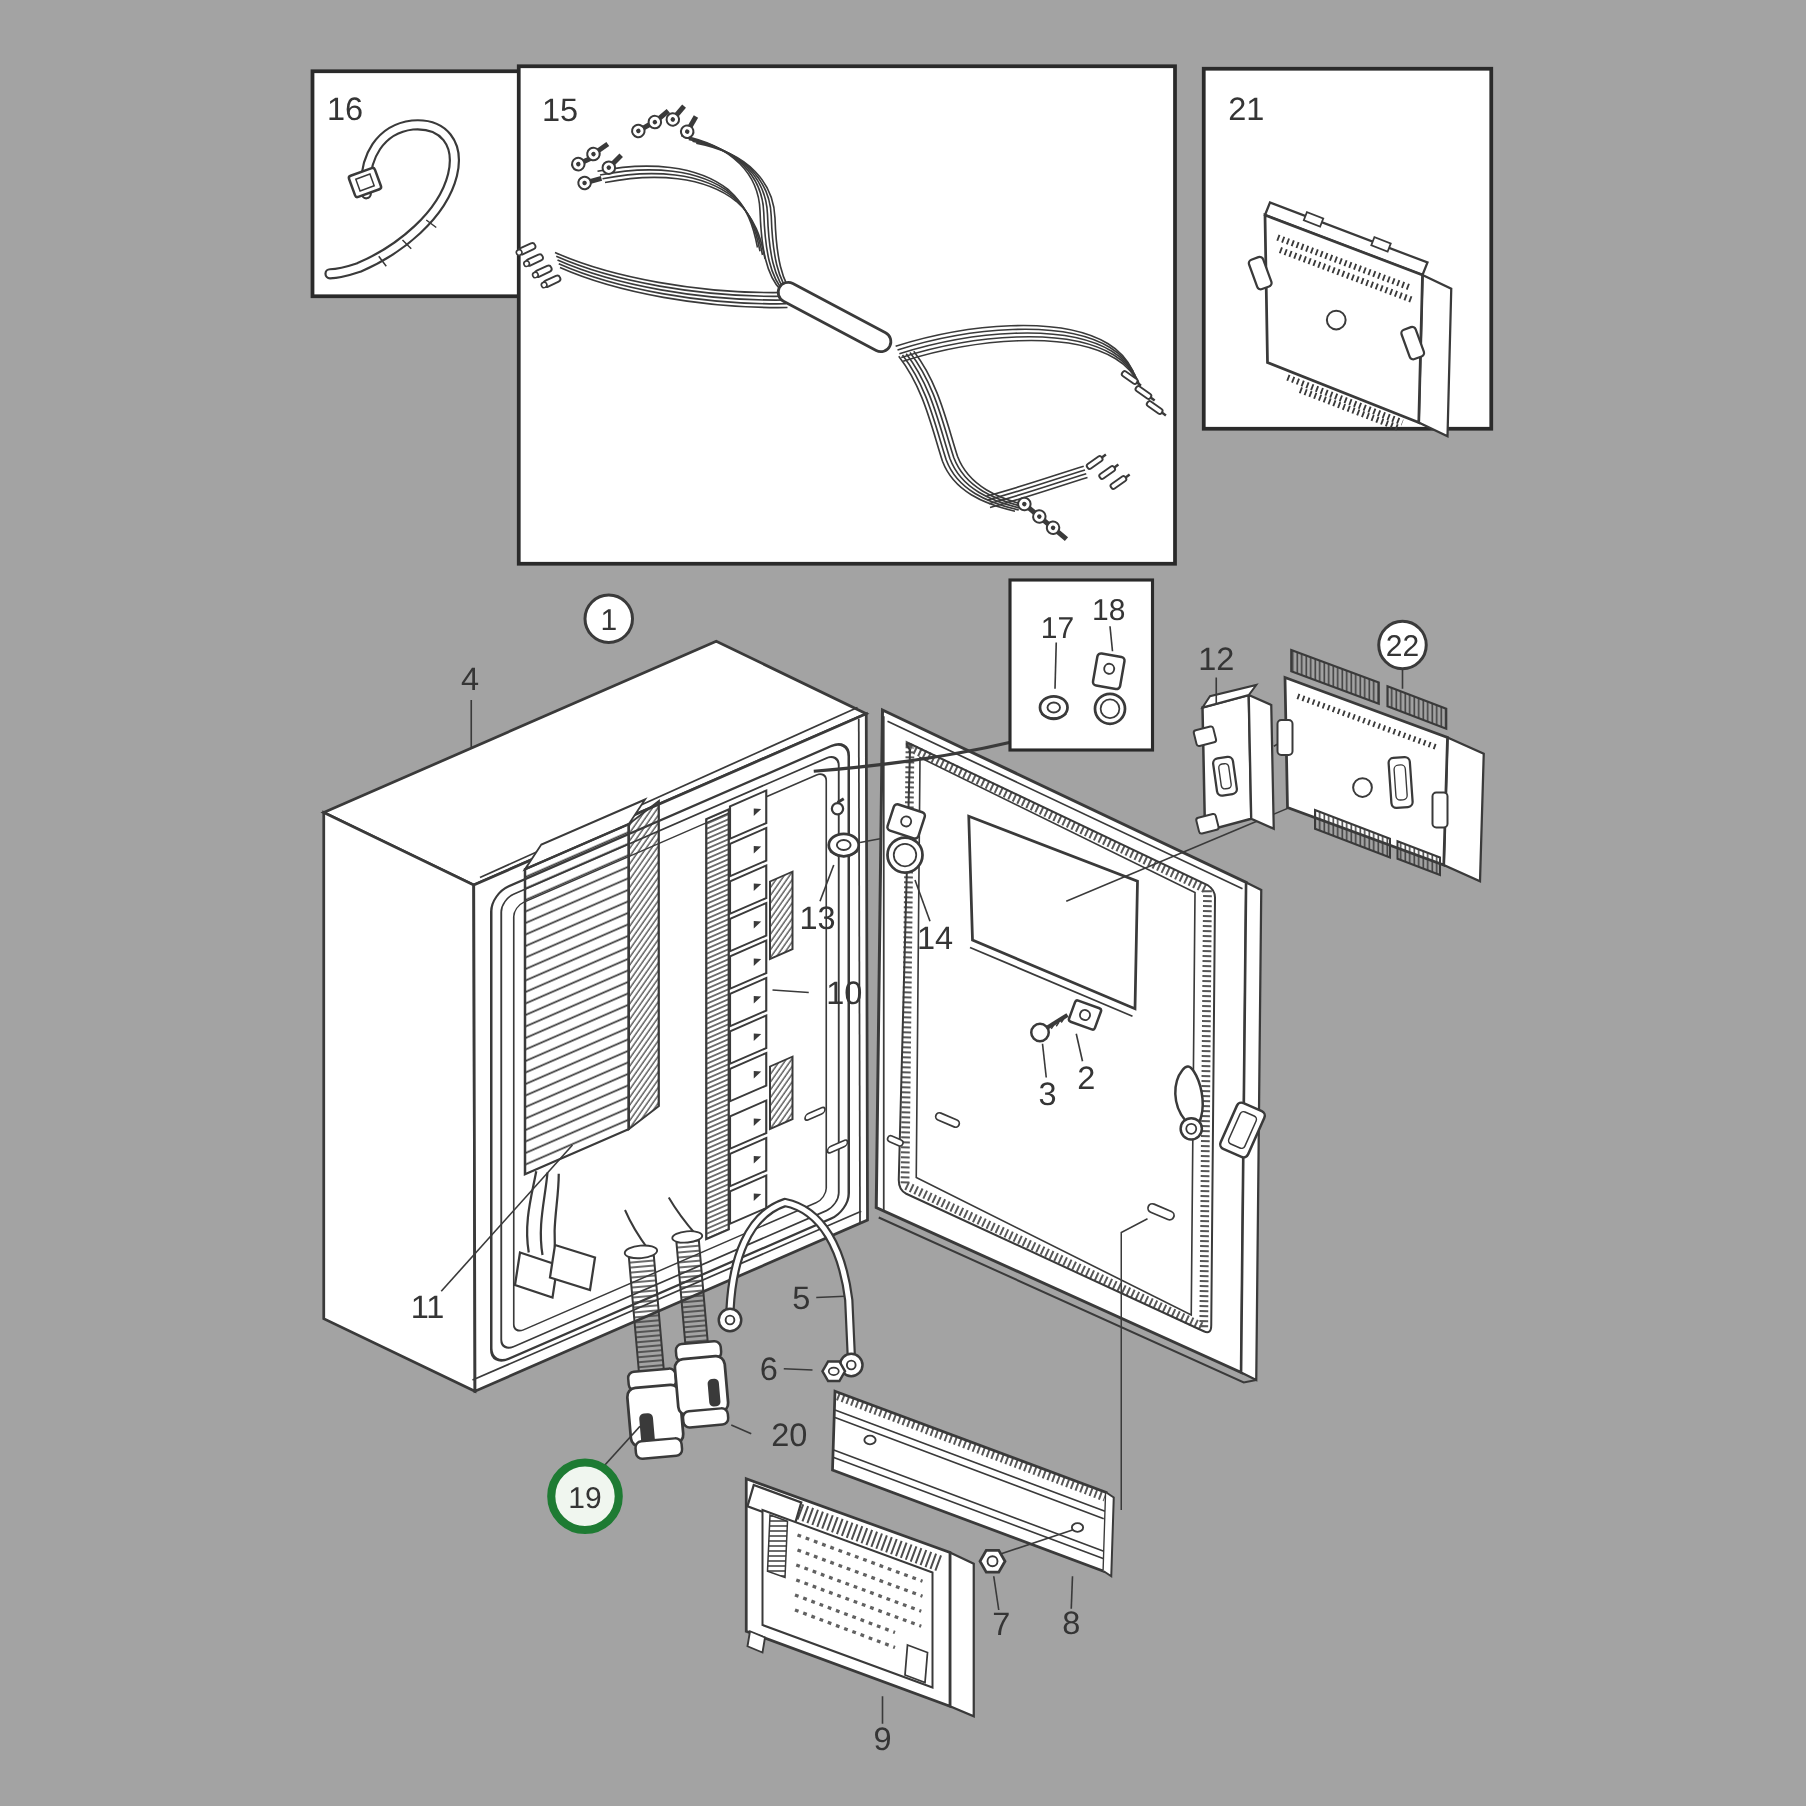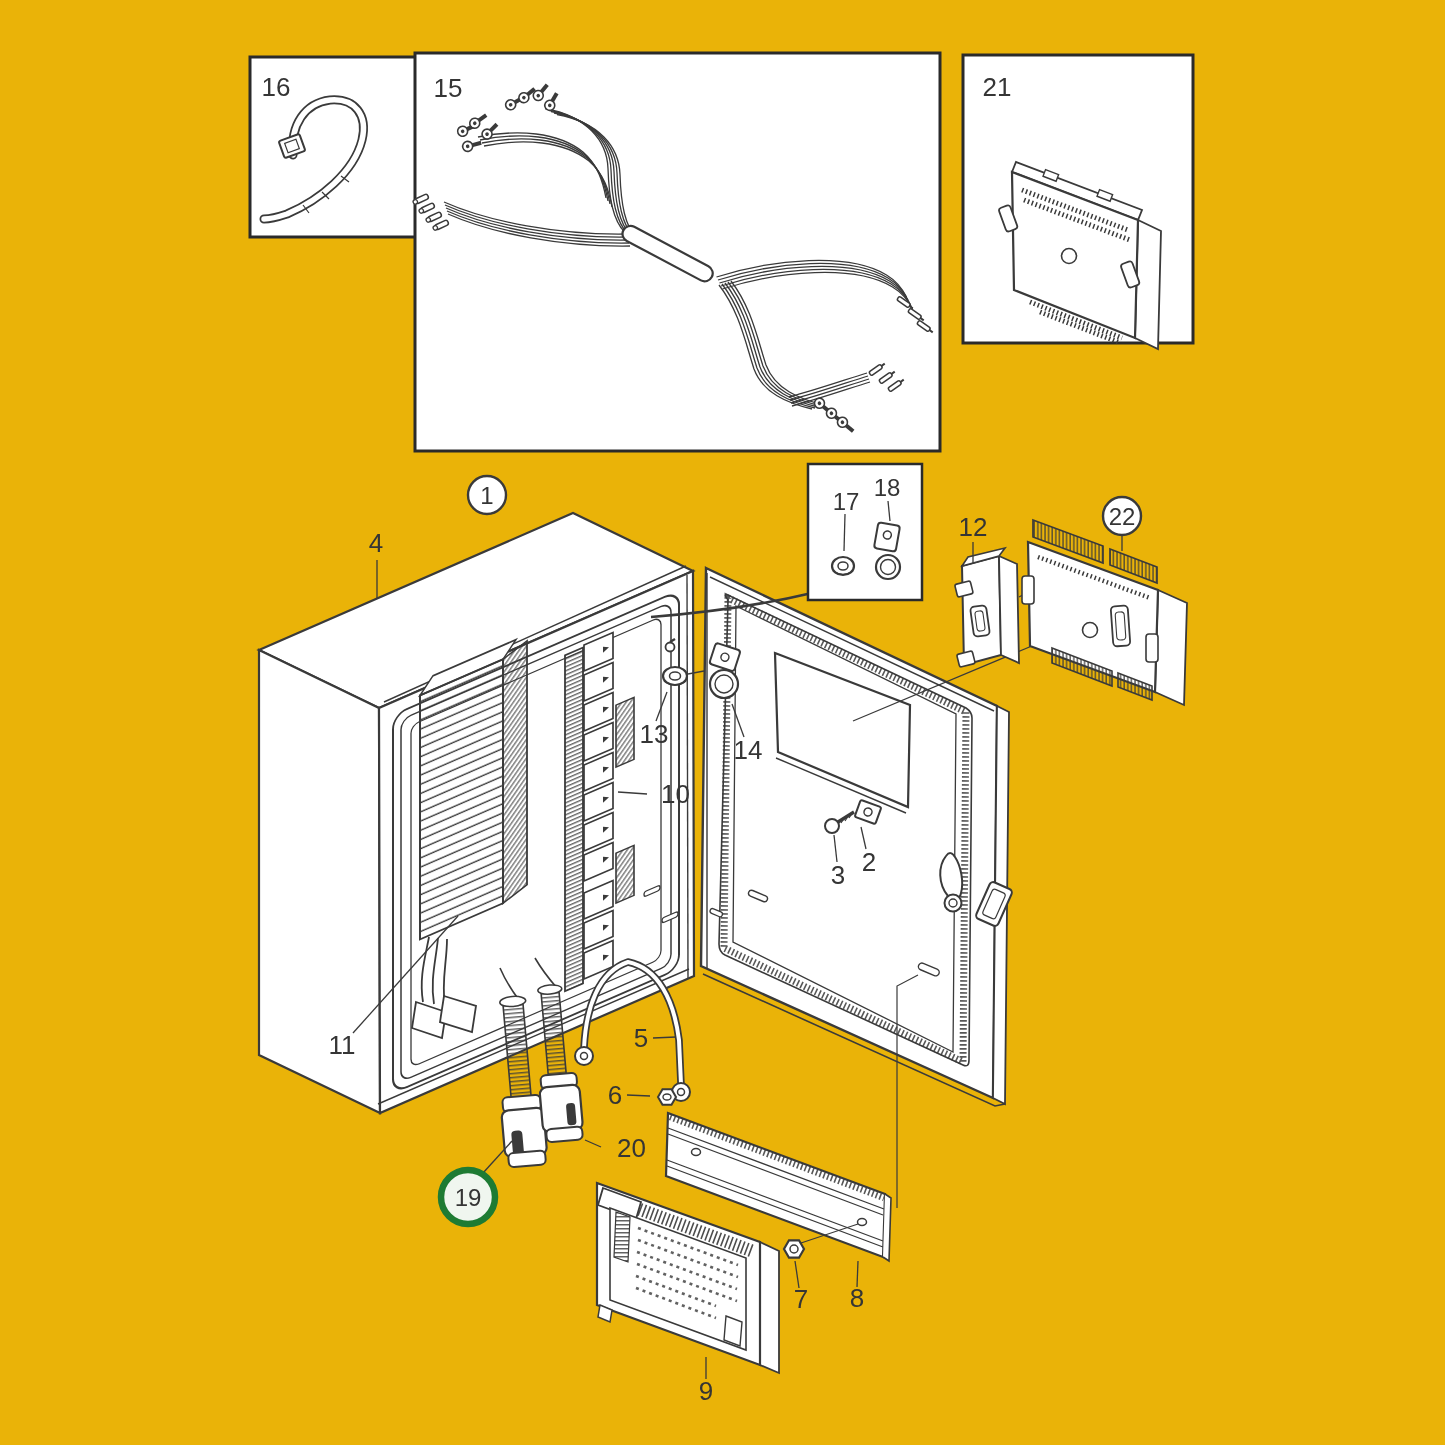--- a/index.html
+++ b/index.html
@@ -1,16 +1,16 @@
 <!DOCTYPE html>
 <html><head>
 <meta charset="utf-8">
 <style>
   html,body{margin:0;padding:0;background:#ffffff;}
-  .stage{position:relative;width:1445px;height:1445px;background:#eab308;overflow:hidden;
+  .stage{position:relative;width:1445px;height:1445px;background:#a3a3a3;overflow:hidden;
          font-family:"Liberation Sans", sans-serif;}
   svg{display:block}
   text{font-family:"Liberation Sans", sans-serif; fill:#353535;}
   .plab{font-size:26px;}
   .clab{font-size:24px;}
 </style>
 </head>
 <body>
 
 <div class="stage">

